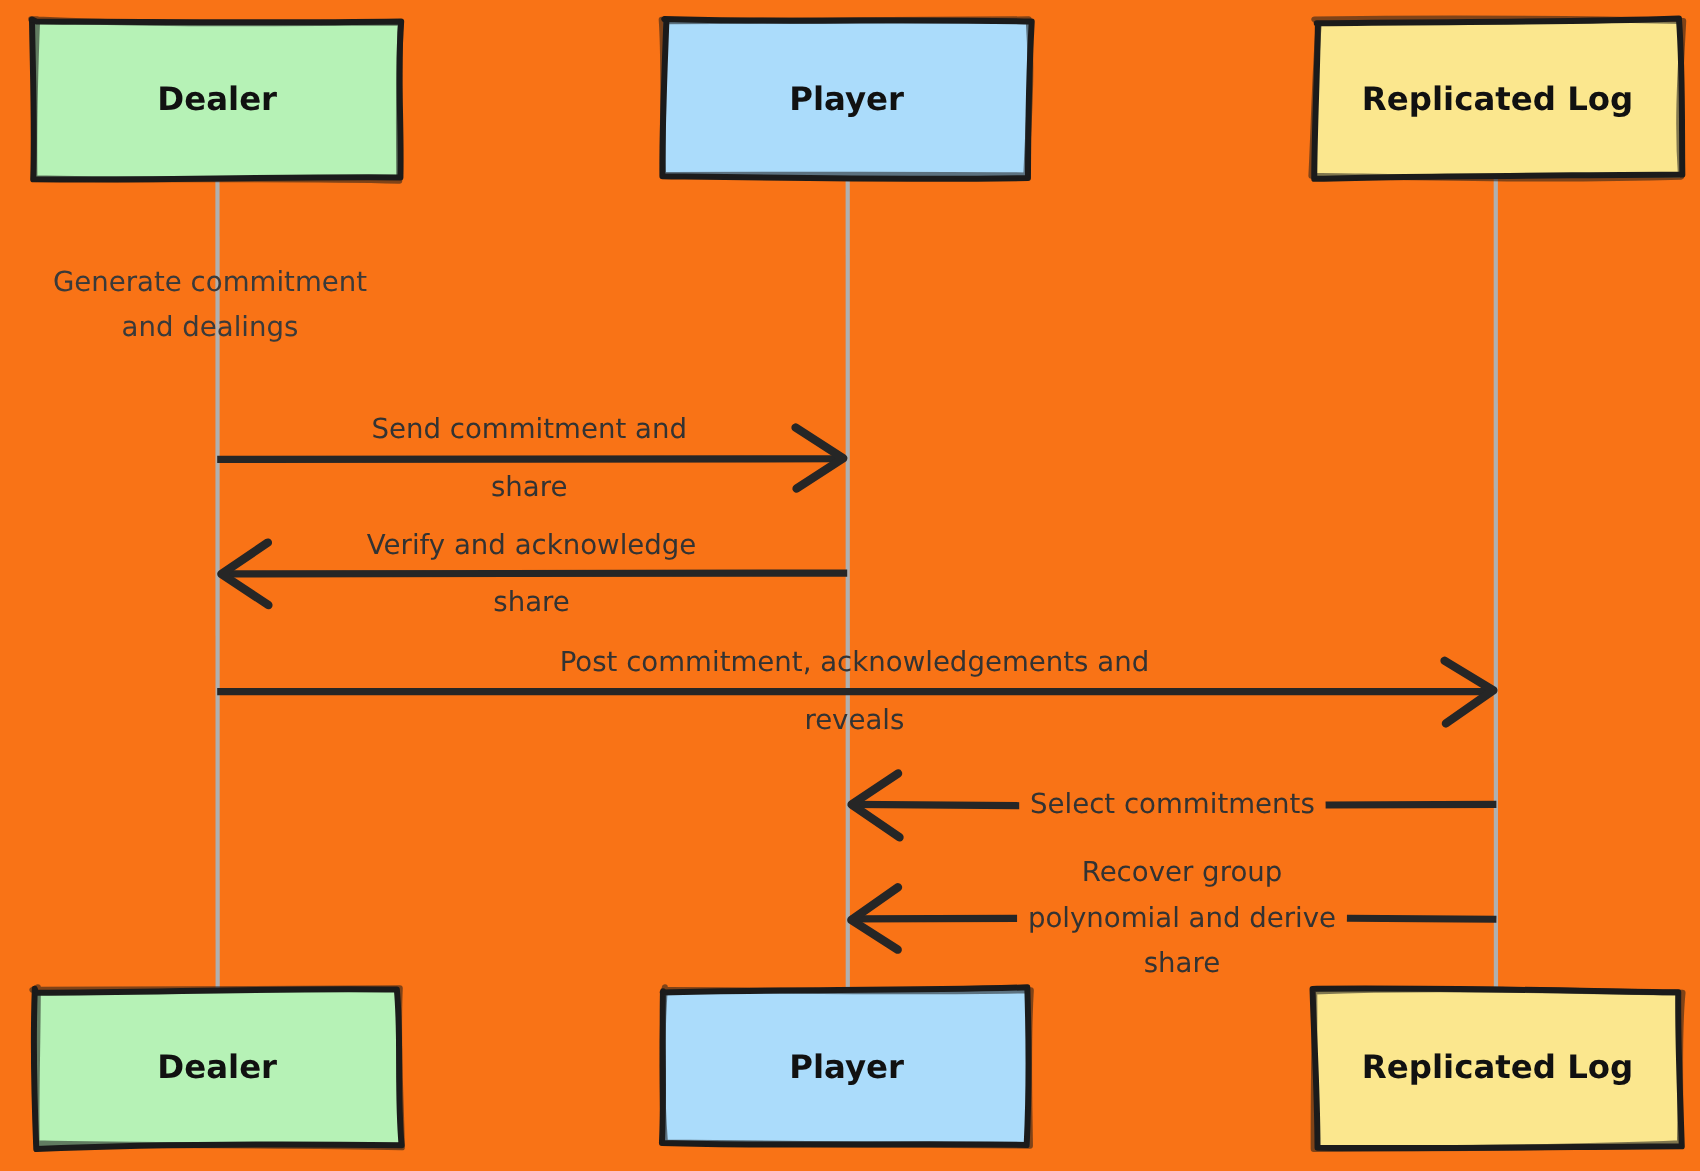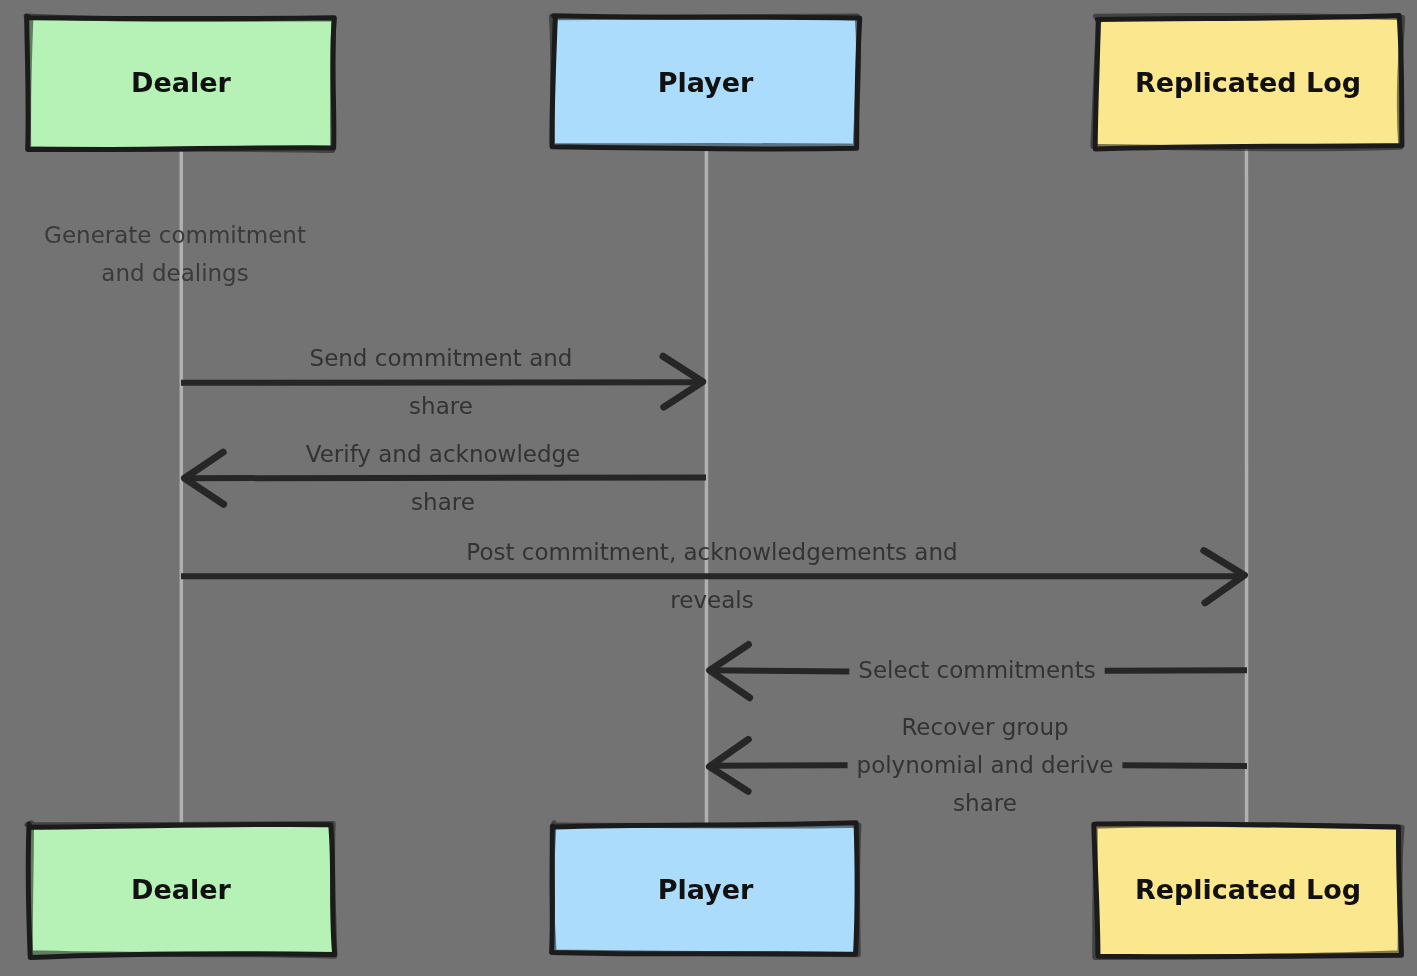--- a/index.html
+++ b/index.html
@@ -8,21 +8,21 @@
     padding: 0;
     background: #000000;
   }
   body {
     font-family: "DejaVu Sans", sans-serif;
   }
   #diagram-root {
     position: relative;
     width: 1417px;
     height: 976px;
-    background: #737373;
+    background: #f97316;
     overflow: hidden;
   }
   #diagram-svg {
     position: absolute;
     left: 0;
     top: 0;
     width: 1417px;
     height: 976px;
     display: block;
   }

